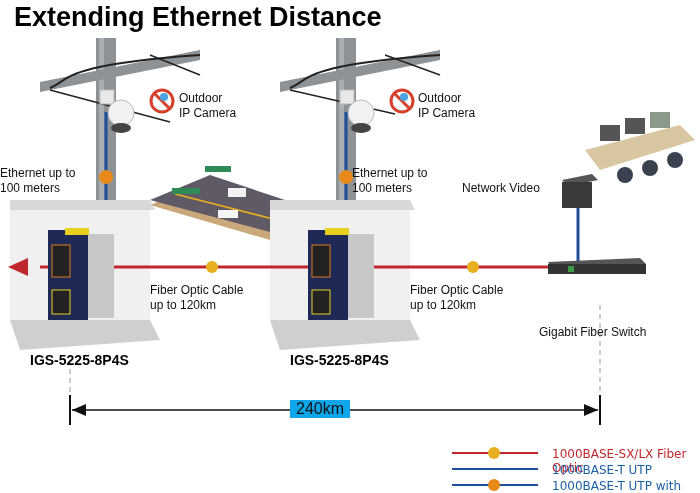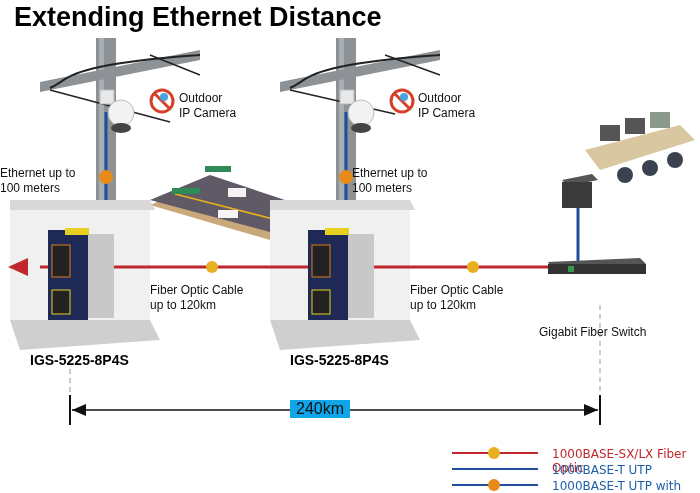--- a/index.html
+++ b/index.html
@@ -169,20 +169,21 @@
 <div class="abs lbl center" style="left:0px;top:166px;width:95px;">
   <div>Ethernet up to</div>
   <div>100 meters</div>
 </div>
 <div class="abs lbl center" style="left:352px;top:166px;width:95px;">
   <div>Ethernet up to</div>
   <div>100 meters</div>
 </div>
 
 <div class="abs lbl center" style="left:462px;top:181px;width:100px;">
+  <div>Network Video</div>
 </div>
 
 <div class="abs lbl center" style="left:150px;top:283px;width:125px;">
   <div>Fiber Optic Cable</div>
   <div>up to 120km</div>
 </div>
 <div class="abs lbl center" style="left:410px;top:283px;width:125px;">
   <div>Fiber Optic Cable</div>
   <div>up to 120km</div>
 </div>

